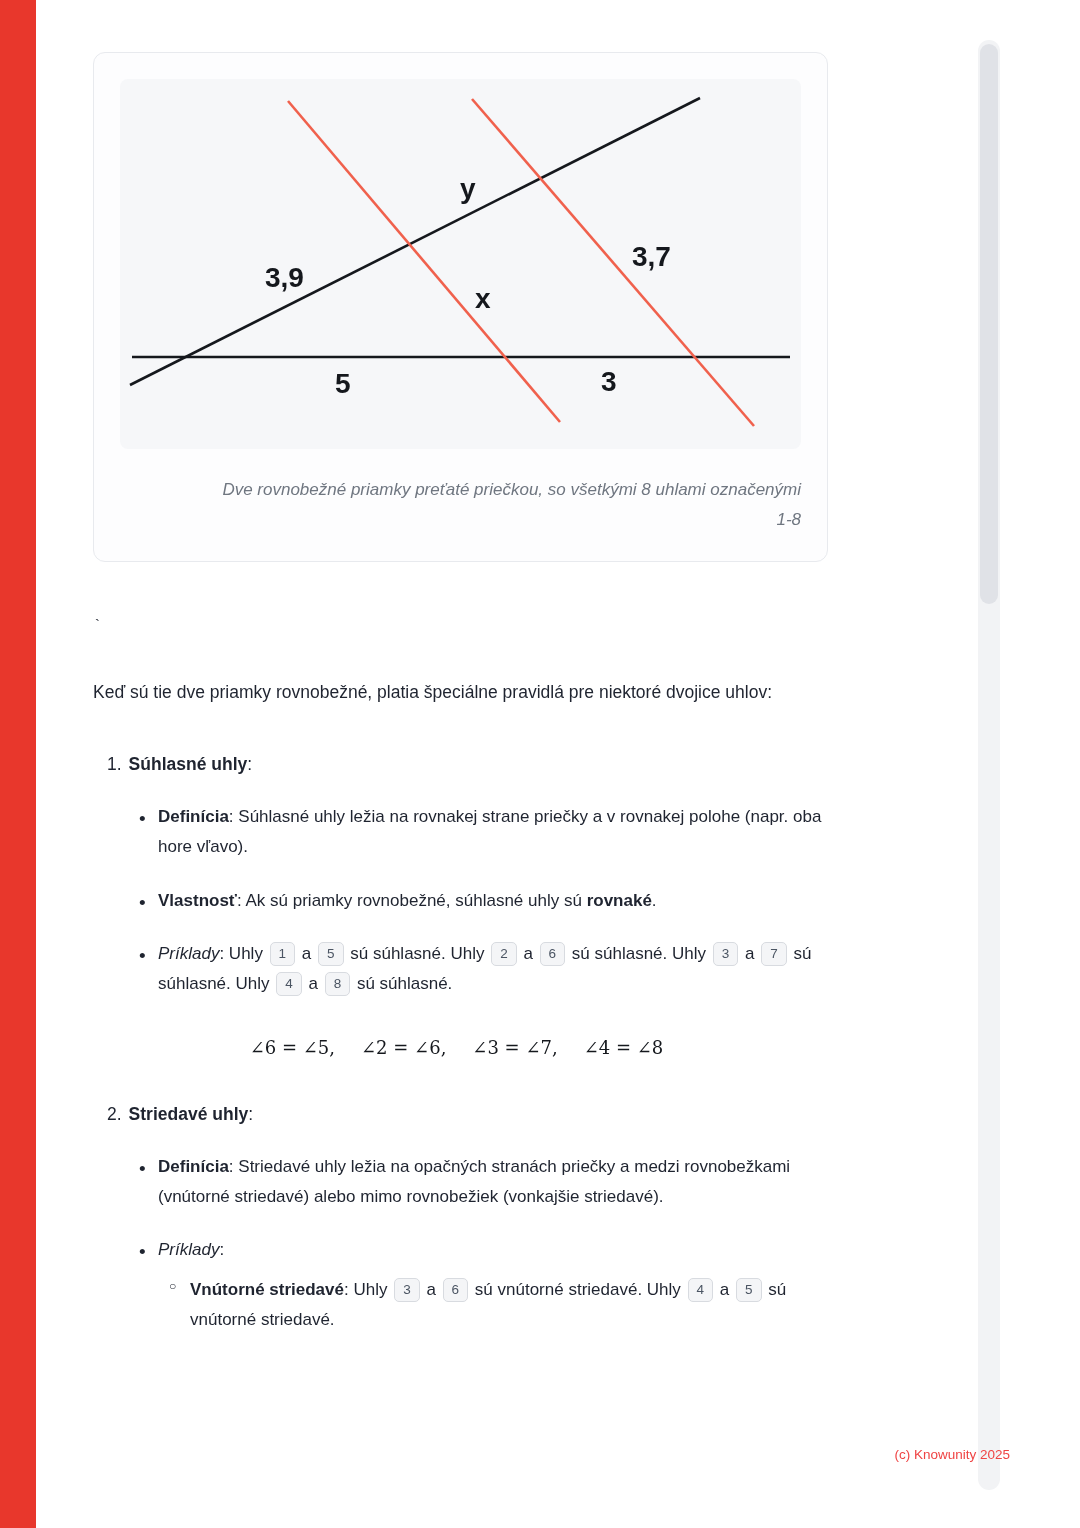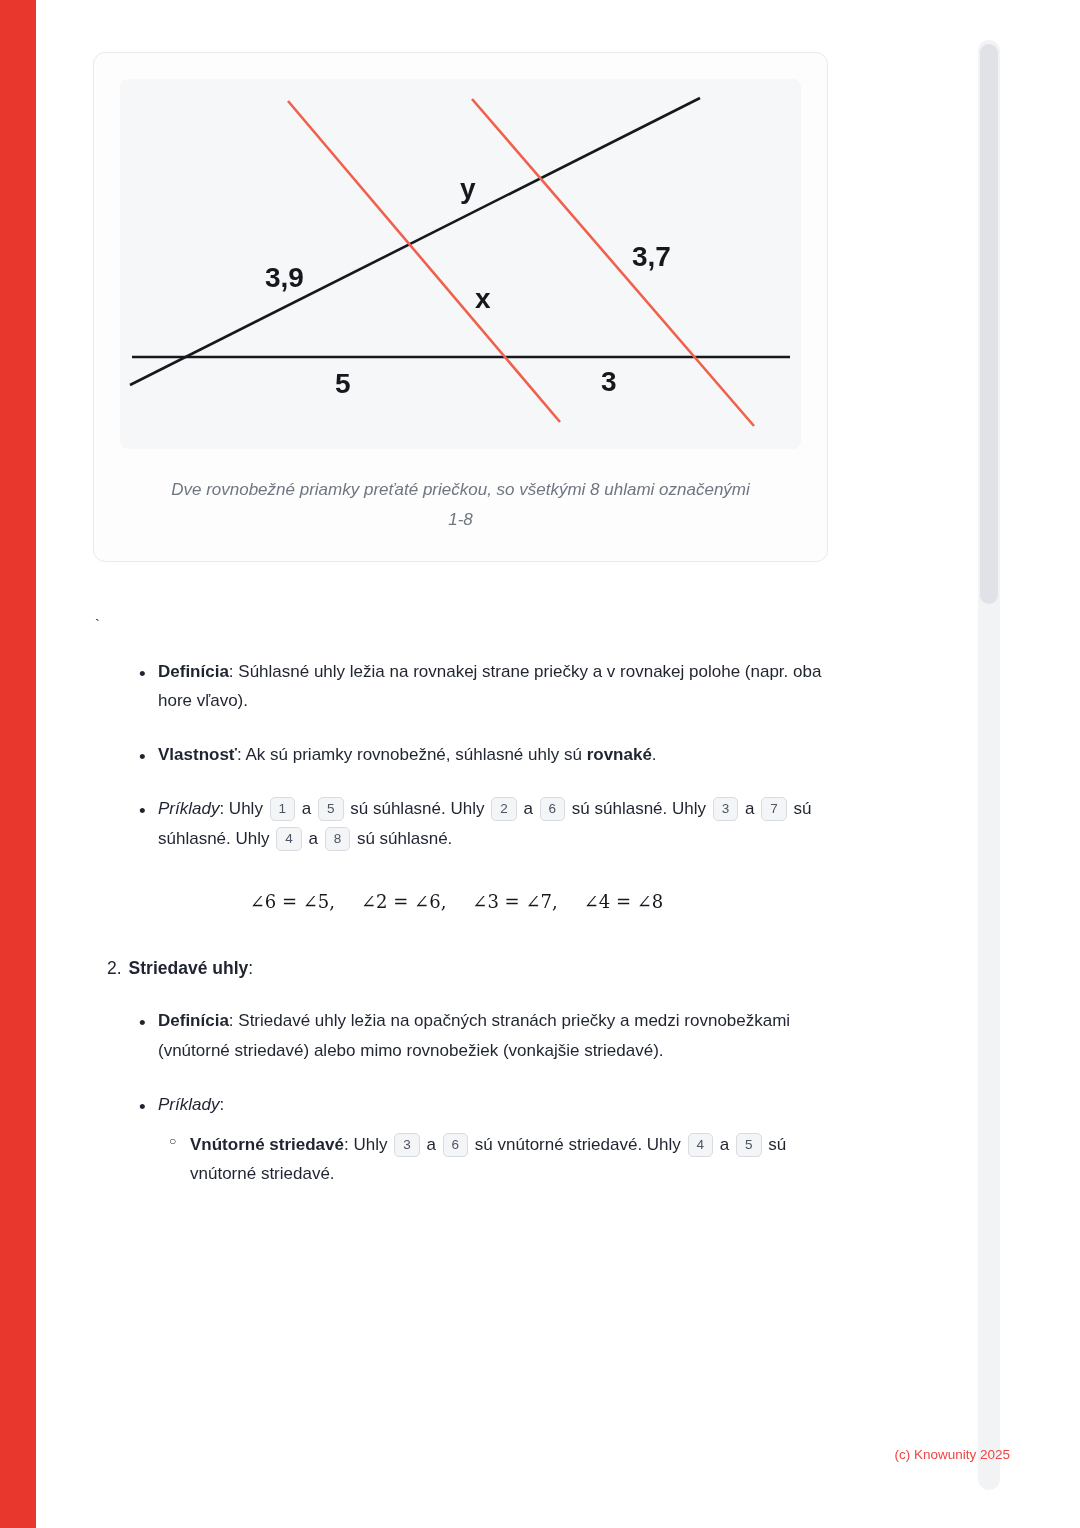--- a/index.html
+++ b/index.html
@@ -55,21 +55,21 @@
   }
   .figure-area svg { display: block; width: 681px; height: 370px; }
   .fig-label {
     font-family: "Liberation Sans", sans-serif;
     font-weight: bold;
     font-size: 28px;
     fill: #15181d;
   }
   .figure-caption {
     margin-top: 26px;
-    text-align: center;
+    text-align: right;
     font-style: italic;
     color: #6f7680;
     font-size: 17px;
     line-height: 1.75;
   }
 
   .tick {
     margin: 54px 0 0 2px;
     font-size: 15px;
     color: #1f2430;
@@ -182,21 +182,23 @@
         <text class="fig-label" x="355" y="229">x</text>
         <text class="fig-label" x="215" y="314">5</text>
         <text class="fig-label" x="481" y="312">3</text>
       </svg>
     </div>
     <div class="figure-caption"><span>Dve rovnobežné priamky preťaté priečkou, so všetkými 8 uhlami označenými</span><br><span>1-8</span></div>
   </div>
 
   <p class="tick">`</p>
 
-
+  <p class="intro">Keď sú tie dve priamky rovnobežné, platia špeciálne pravidlá pre niektoré dvojice uhlov:</p>
+
+  <div class="item-head"><span class="num">1.</span><span class="b">Súhlasné uhly</span><span>:</span></div>
 
   <ul class="bullets">
     <li><span class="b">Definícia</span><span>: Súhlasné uhly ležia na rovnakej strane priečky a v rovnakej polohe (napr. oba hore vľavo).</span></li>
     <li><span class="b">Vlastnosť</span><span>: Ak sú priamky rovnobežné, súhlasné uhly sú </span><span class="b">rovnaké</span><span>.</span></li>
     <li><span class="it">Príklady</span><span>: Uhly </span><span class="chip">1</span><span> a </span><span class="chip">5</span><span> sú súhlasné. Uhly </span><span class="chip">2</span><span> a </span><span class="chip">6</span><span> sú súhlasné. Uhly </span><span class="chip">3</span><span> a </span><span class="chip">7</span><span> sú súhlasné. Uhly </span><span class="chip">4</span><span> a </span><span class="chip">8</span><span> sú súhlasné.</span></li>
   </ul>
 
   <div class="math-line"><span class="term">∠6 = ∠5,</span><span class="term">∠2 = ∠6,</span><span class="term">∠3 = ∠7,</span><span class="term">∠4 = ∠8</span></div>
 
   <div class="item-head"><span class="num">2.</span><span class="b">Striedavé uhly</span><span>:</span></div>

